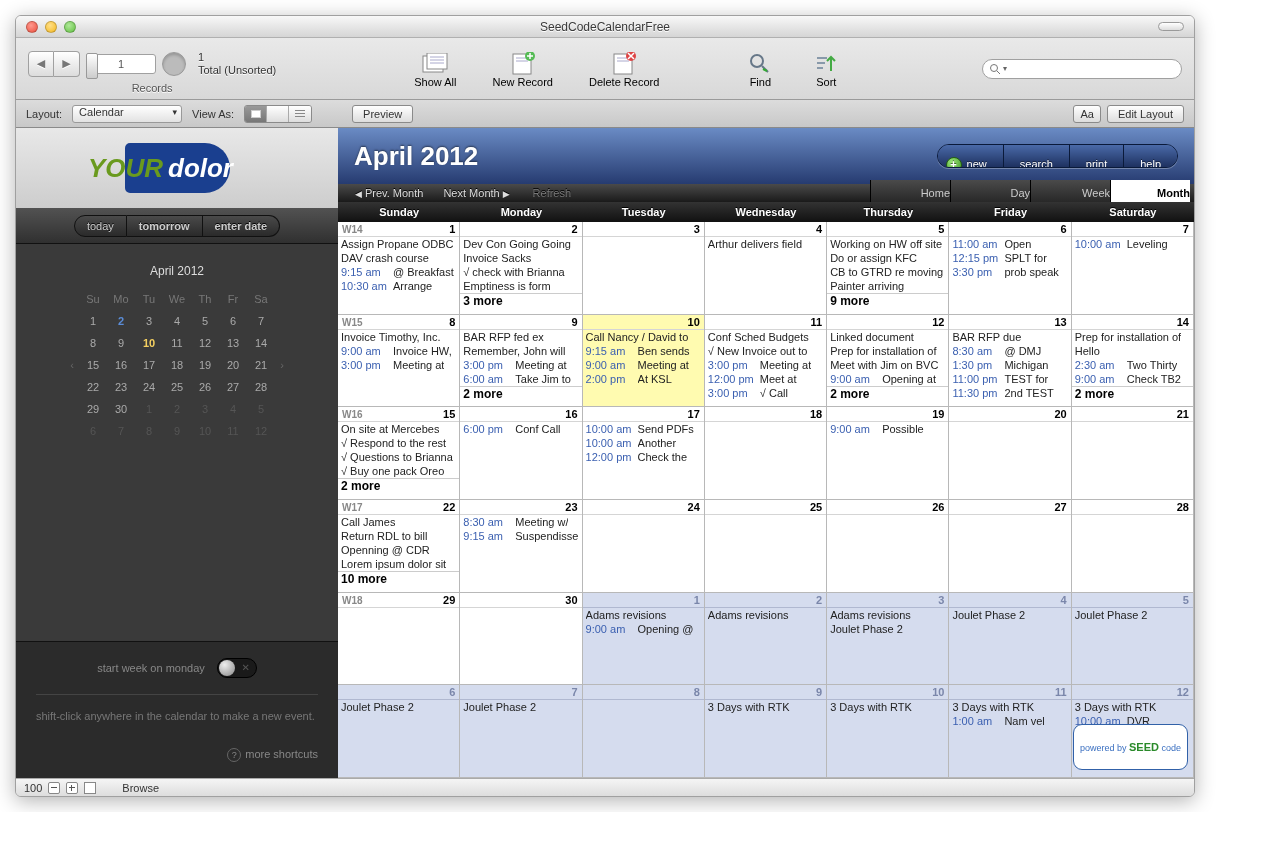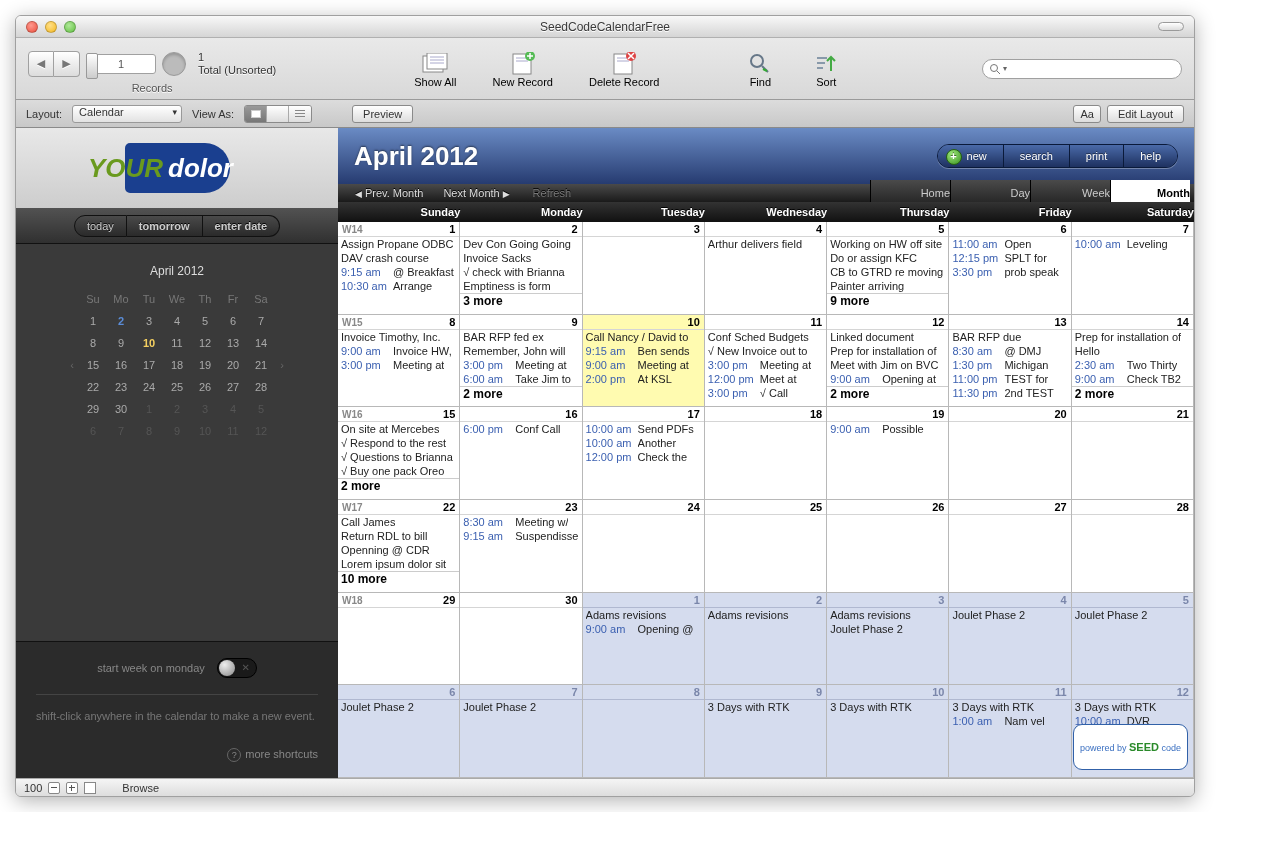--- a/index.html
+++ b/index.html
@@ -75,35 +75,35 @@
 .knob-x{position:absolute;right:6px;top:3px;font-size:10px;color:#555;}
 .sb-hint{color:#777;font-size:11px;line-height:15px;}
 .sb-more{text-align:right;color:#888;margin-top:24px;}
 .sb-more .q{display:inline-block;width:14px;height:14px;border:1px solid #666;border-radius:50%;text-align:center;line-height:12px;font-size:9px;margin-right:4px;}
 
 
 .calpanel{flex:1;display:flex;flex-direction:column;background:#fff;}
 .cal-hdr{height:56px;background:linear-gradient(#6a8bc4,#263b70);display:flex;align-items:center;padding:0 16px;}
 .cal-title{color:#fff;font-size:26px;font-weight:bold;text-shadow:0 -1px 2px rgba(0,0,0,0.5);}
 .cal-actions{margin-left:auto;display:flex;border:1px solid #0a1a3a;border-radius:12px;overflow:hidden;box-shadow:0 1px rgba(255,255,255,0.3);}
-.ca-btn{height:22px;padding:0 16px;background:linear-gradient(#4a6aa8,#1e3160);color:#fff;line-height:22px;border-right:1px solid #0a1a3a;text-shadow:0 -1px rgba(0,0,0,0.5);}
+.ca-btn{height:22px;padding:8px 16px;background:linear-gradient(#4a6aa8,#1e3160);color:#fff;line-height:22px;border-right:1px solid #0a1a3a;text-shadow:0 -1px rgba(0,0,0,0.5);}
 .ca-btn:last-child{border-right:0;}
 .ca-new{padding-left:8px;}
 .ca-new::before{content:"+";display:inline-block;width:14px;height:14px;background:radial-gradient(circle at 35% 30%,#9de87a,#3a9020);border-radius:50%;text-align:center;line-height:13px;font-weight:bold;color:#fff;margin-right:5px;border:1px solid #256010;}
 
 .navbar{height:18px;background:linear-gradient(#4a4a4a,#1a1a1a);display:flex;align-items:center;color:#ccc;padding:0 4px;}
 .nv-btn{padding:0 10px;height:26px;line-height:26px;color:#ddd;text-shadow:0 -1px #000;}
 .nv-btn.ref{color:#777;}
 .nv-tri{font-size:9px;margin:0 3px;}
 .view-tabs{margin-left:auto;display:flex;}
 .vt{width:80px;text-align:right;height:26px;line-height:26px;border-left:1px solid #000;background:linear-gradient(#4a4a4a,#222);}
 .vt.active{background:#fff;color:#000;text-shadow:none;font-weight:bold;}
 
 .dow-row{height:20px;background:linear-gradient(#333,#111);display:grid;grid-template-columns:repeat(7,1fr);color:#fff;font-weight:bold;}
-.dow-row span{text-align:right;line-height:20px;text-shadow:0 -1px #000;}
+.dow-row span{text-align:center;line-height:20px;text-shadow:0 -1px #000;}
 
 .grid{flex:1;display:grid;grid-template-columns:repeat(7,1fr);grid-template-rows:repeat(6,1fr);}
 .cell{border-right:1px solid #b8b8b8;border-bottom:1px solid #b8b8b8;overflow:hidden;position:relative;background:#fff;}
 .cell.other{background:#d5dcee;}
 .cell.hl{background:#fffbb0;}
 .cell-hd{height:15px;display:flex;justify-content:space-between;padding:0 4px;border-bottom:1px solid #d5d5d5;line-height:15px;}
 .cell.other .cell-hd{border-bottom-color:#b0b8d0;}
 .wk{color:#888;font-size:10px;font-weight:bold;}
 .dnum{font-weight:bold;text-align:right;}
 .cell.other .dnum{color:#7a86aa;}

